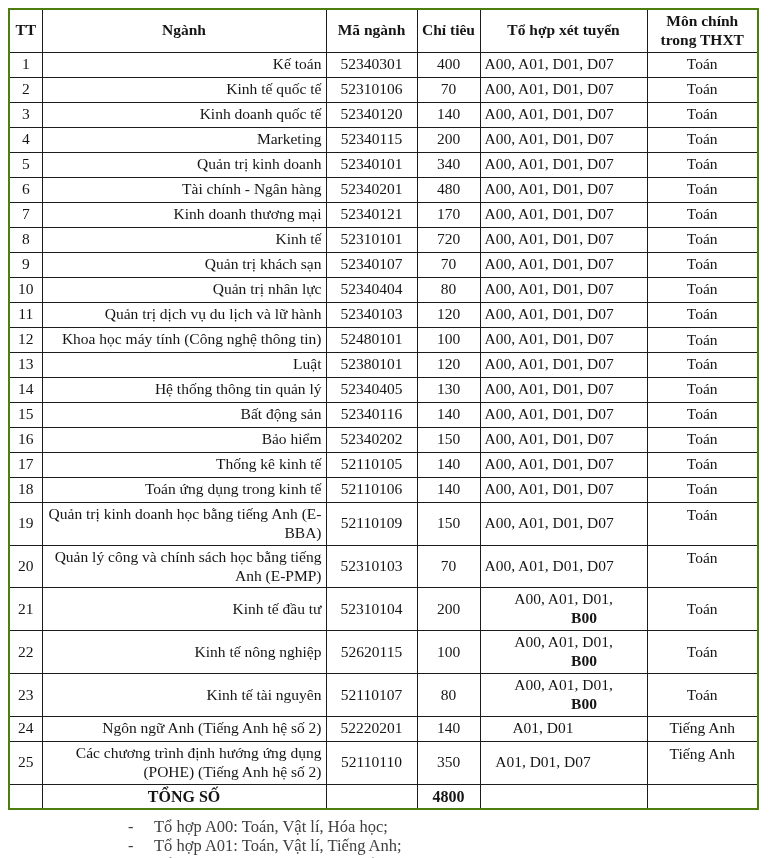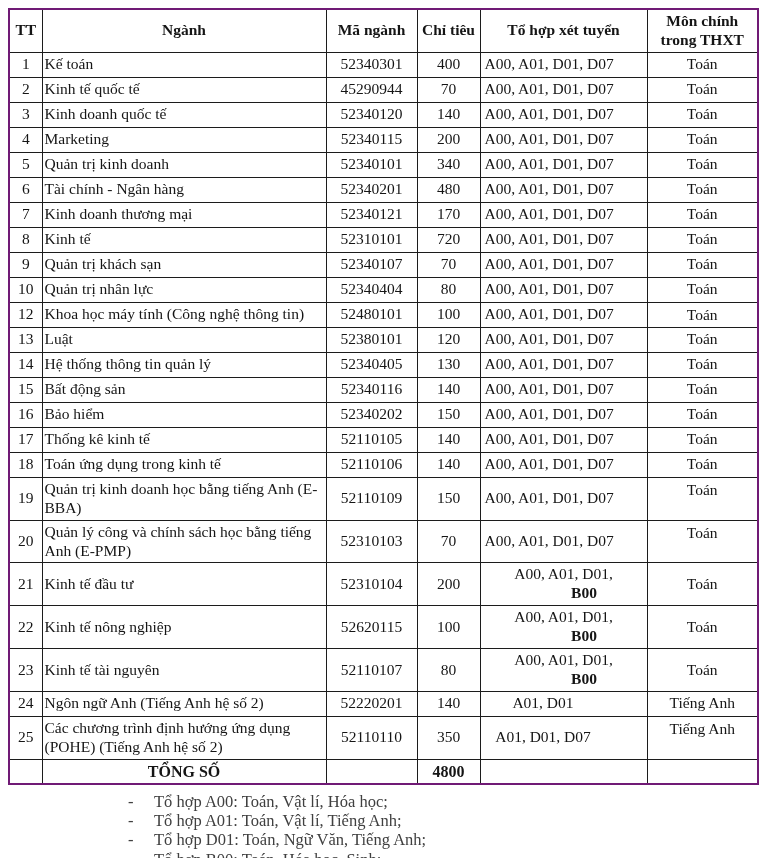--- a/index.html
+++ b/index.html
@@ -9,39 +9,39 @@
     font-family: "Liberation Serif", "DejaVu Serif", serif;
     color: #151515;
     overflow: hidden;
   }
   .page { padding: 8px 0 0 8px; }
 
   table.admissions {
     border-collapse: collapse;
     width: 749px;
     table-layout: fixed;
-    border: 2px solid #701a75;
+    border: 2px solid #4d7c0f;
   }
   th, td {
     border: 1px solid #1c1c1c;
     padding: 2px 4px;
     font-size: 15.5px;
     line-height: 1.22;
     vertical-align: middle;
     overflow: hidden;
   }
   thead th {
     font-weight: bold;
     text-align: center;
     height: 38px;
     background: #ffffff;
   }
   tbody td { height: 25px; }
   .c-tt, .c-ma, .c-chitieu, .c-tohop, .c-mon { text-align: center; }
-  .c-nganh { text-align: left; padding-left: 2px; }
+  .c-nganh { text-align: right; padding-left: 2px; }
   td.c-mon.top { vertical-align: top; padding-top: 3px; }
   b { font-weight: bold; margin-left: 41px; }
 
   tr.total-row td {
     font-weight: bold;
     height: 24px;
     text-align: center;
     font-size: 16px;
     margin-left: 36px;
   }
@@ -93,21 +93,21 @@
           <td class="c-tt">1</td>
           <td class="c-nganh">Kế toán</td>
           <td class="c-ma">52340301</td>
           <td class="c-chitieu">400</td>
           <td class="c-tohop"><span>A00, A01, D01, D07</span><b></b></td>
           <td class="c-mon">Toán</td>
         </tr>
         <tr>
           <td class="c-tt">2</td>
           <td class="c-nganh">Kinh tế quốc tế</td>
-          <td class="c-ma">45290944</td>
+          <td class="c-ma">52310106</td>
           <td class="c-chitieu">70</td>
           <td class="c-tohop"><span>A00, A01, D01, D07</span><b></b></td>
           <td class="c-mon">Toán</td>
         </tr>
         <tr>
           <td class="c-tt">3</td>
           <td class="c-nganh">Kinh doanh quốc tế</td>
           <td class="c-ma">52340120</td>
           <td class="c-chitieu">140</td>
           <td class="c-tohop"><span>A00, A01, D01, D07</span><b></b></td>
@@ -159,20 +159,28 @@
           <td class="c-ma">52340107</td>
           <td class="c-chitieu">70</td>
           <td class="c-tohop"><span>A00, A01, D01, D07</span><b></b></td>
           <td class="c-mon">Toán</td>
         </tr>
         <tr>
           <td class="c-tt">10</td>
           <td class="c-nganh">Quản trị nhân lực</td>
           <td class="c-ma">52340404</td>
           <td class="c-chitieu">80</td>
+          <td class="c-tohop"><span>A00, A01, D01, D07</span><b></b></td>
+          <td class="c-mon">Toán</td>
+        </tr>
+        <tr>
+          <td class="c-tt">11</td>
+          <td class="c-nganh">Quản trị dịch vụ du lịch và lữ hành</td>
+          <td class="c-ma">52340103</td>
+          <td class="c-chitieu">120</td>
           <td class="c-tohop"><span>A00, A01, D01, D07</span><b></b></td>
           <td class="c-mon">Toán</td>
         </tr>
         <tr>
           <td class="c-tt">12</td>
           <td class="c-nganh">Khoa học máy tính (Công nghệ thông tin)</td>
           <td class="c-ma">52480101</td>
           <td class="c-chitieu">100</td>
           <td class="c-tohop"><span>A00, A01, D01, D07</span><b></b></td>
           <td class="c-mon top">Toán</td>

